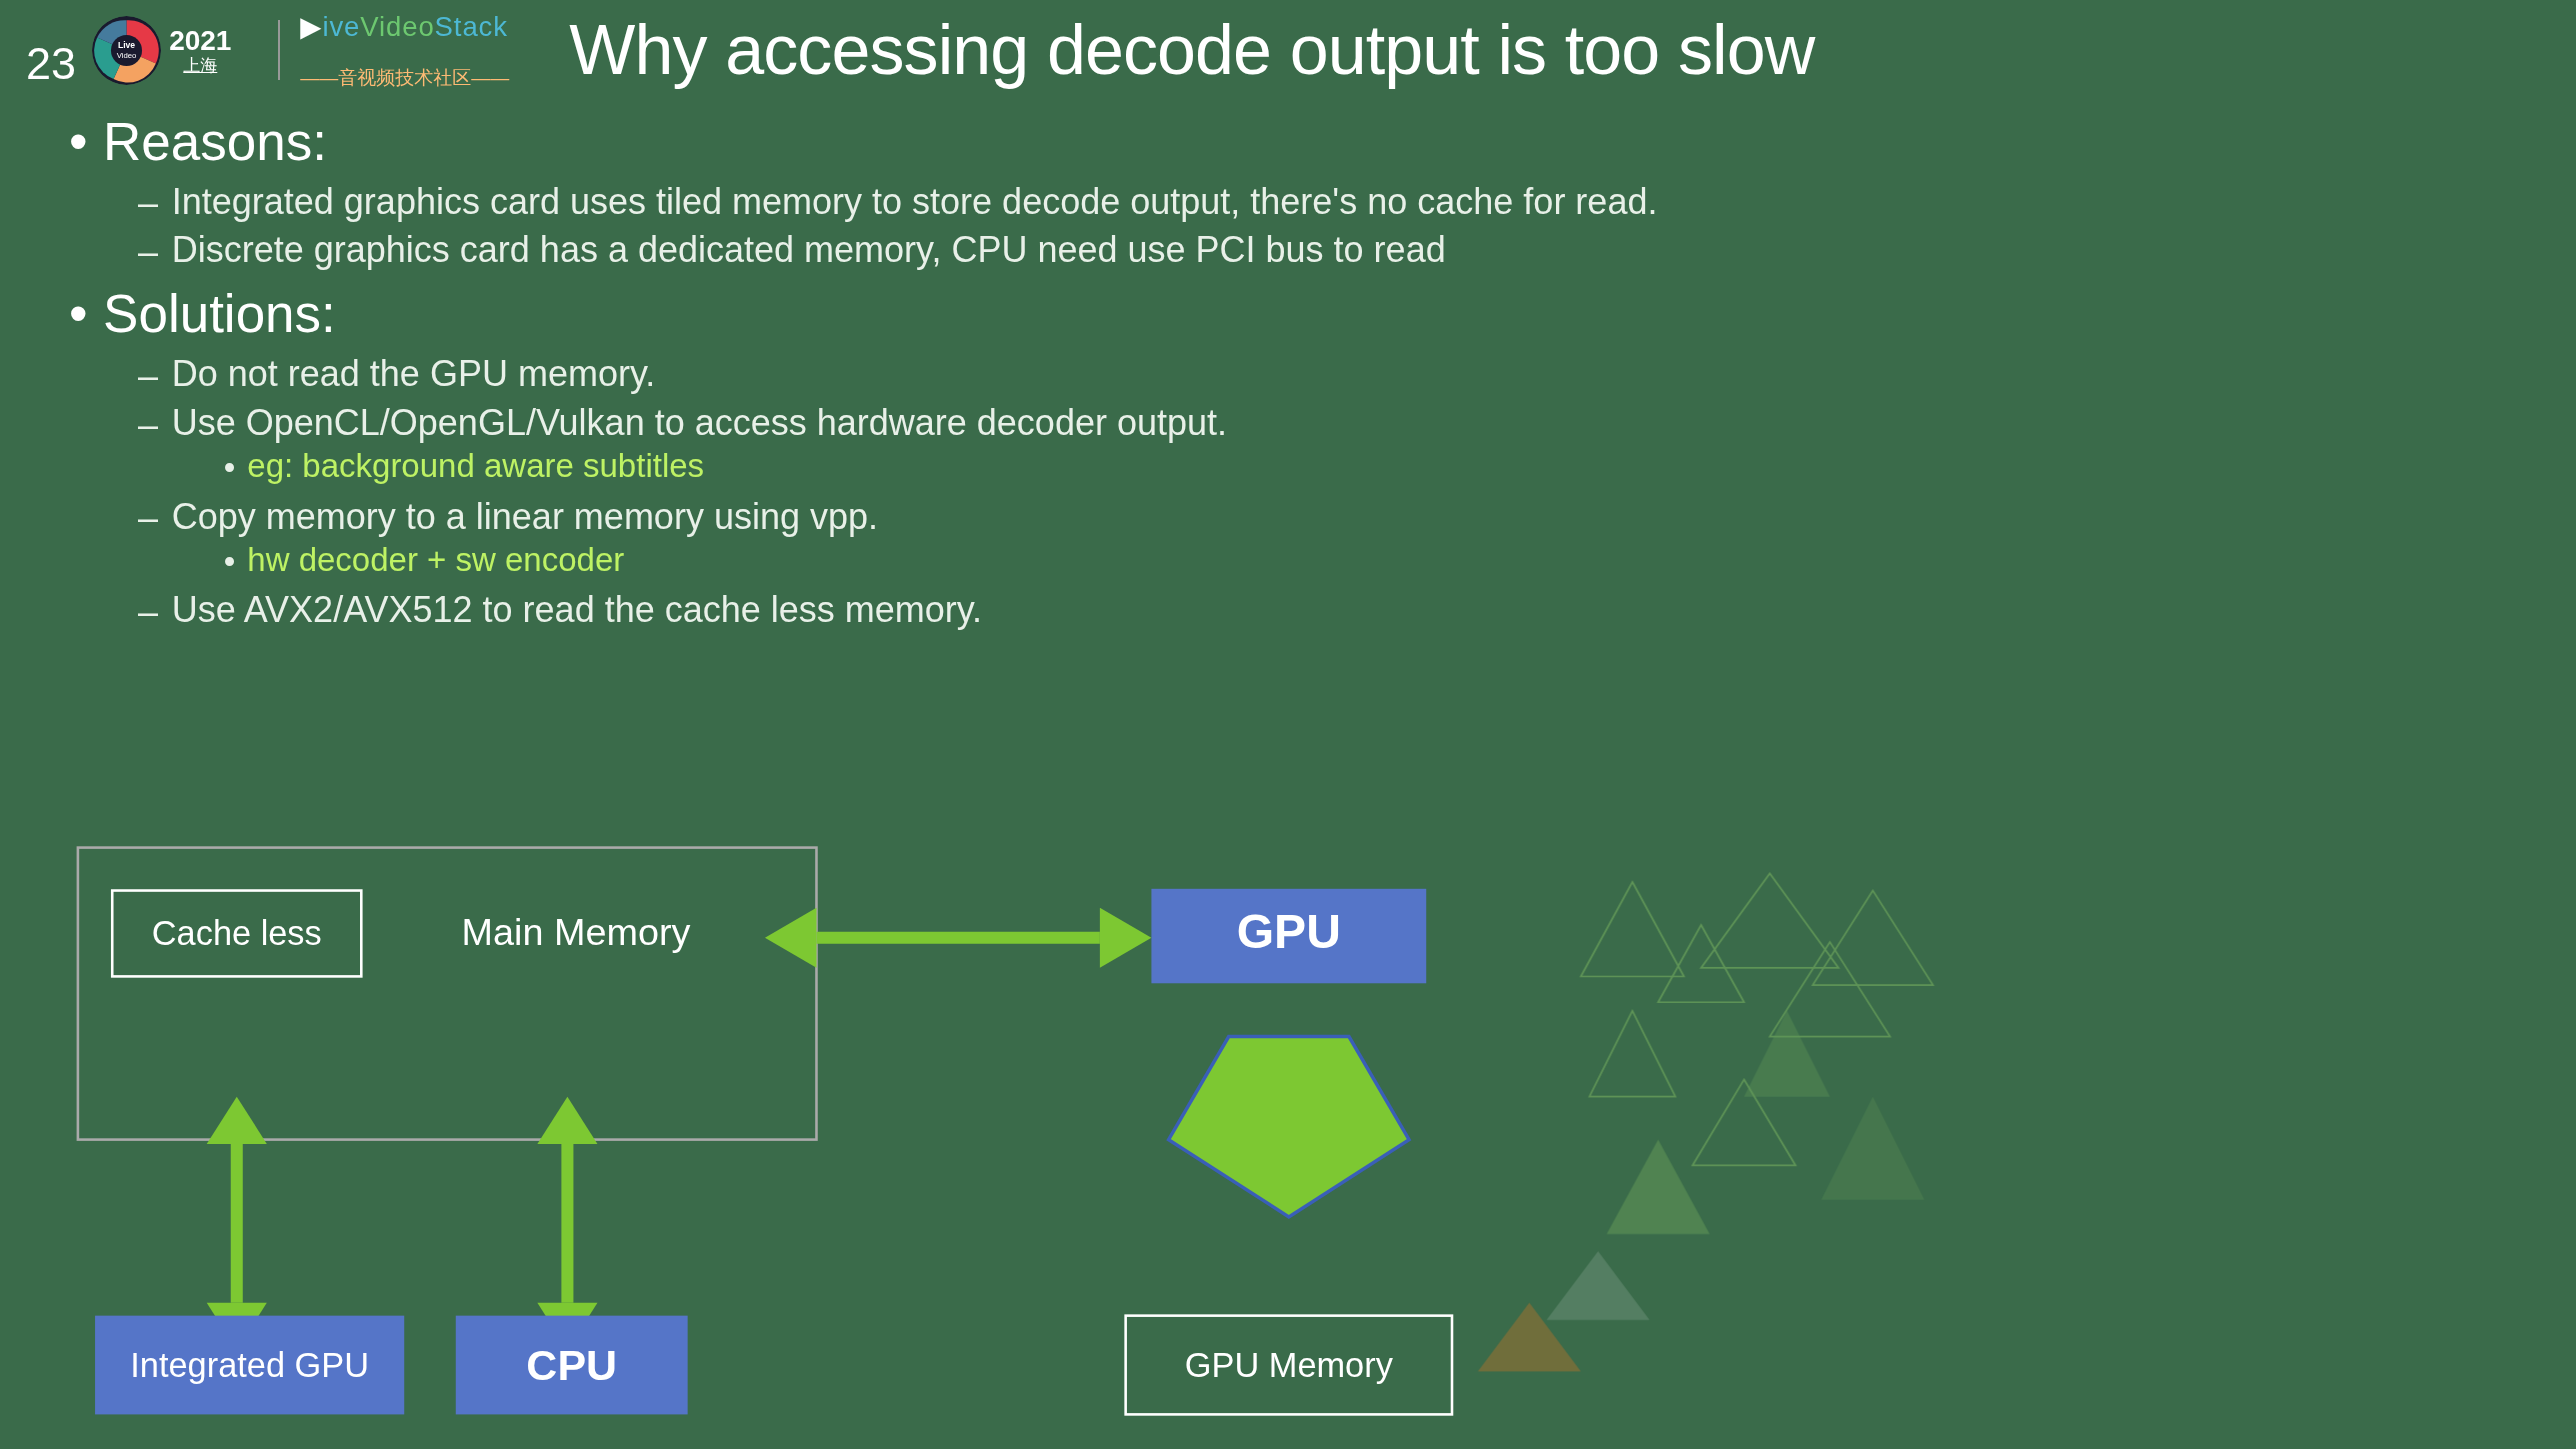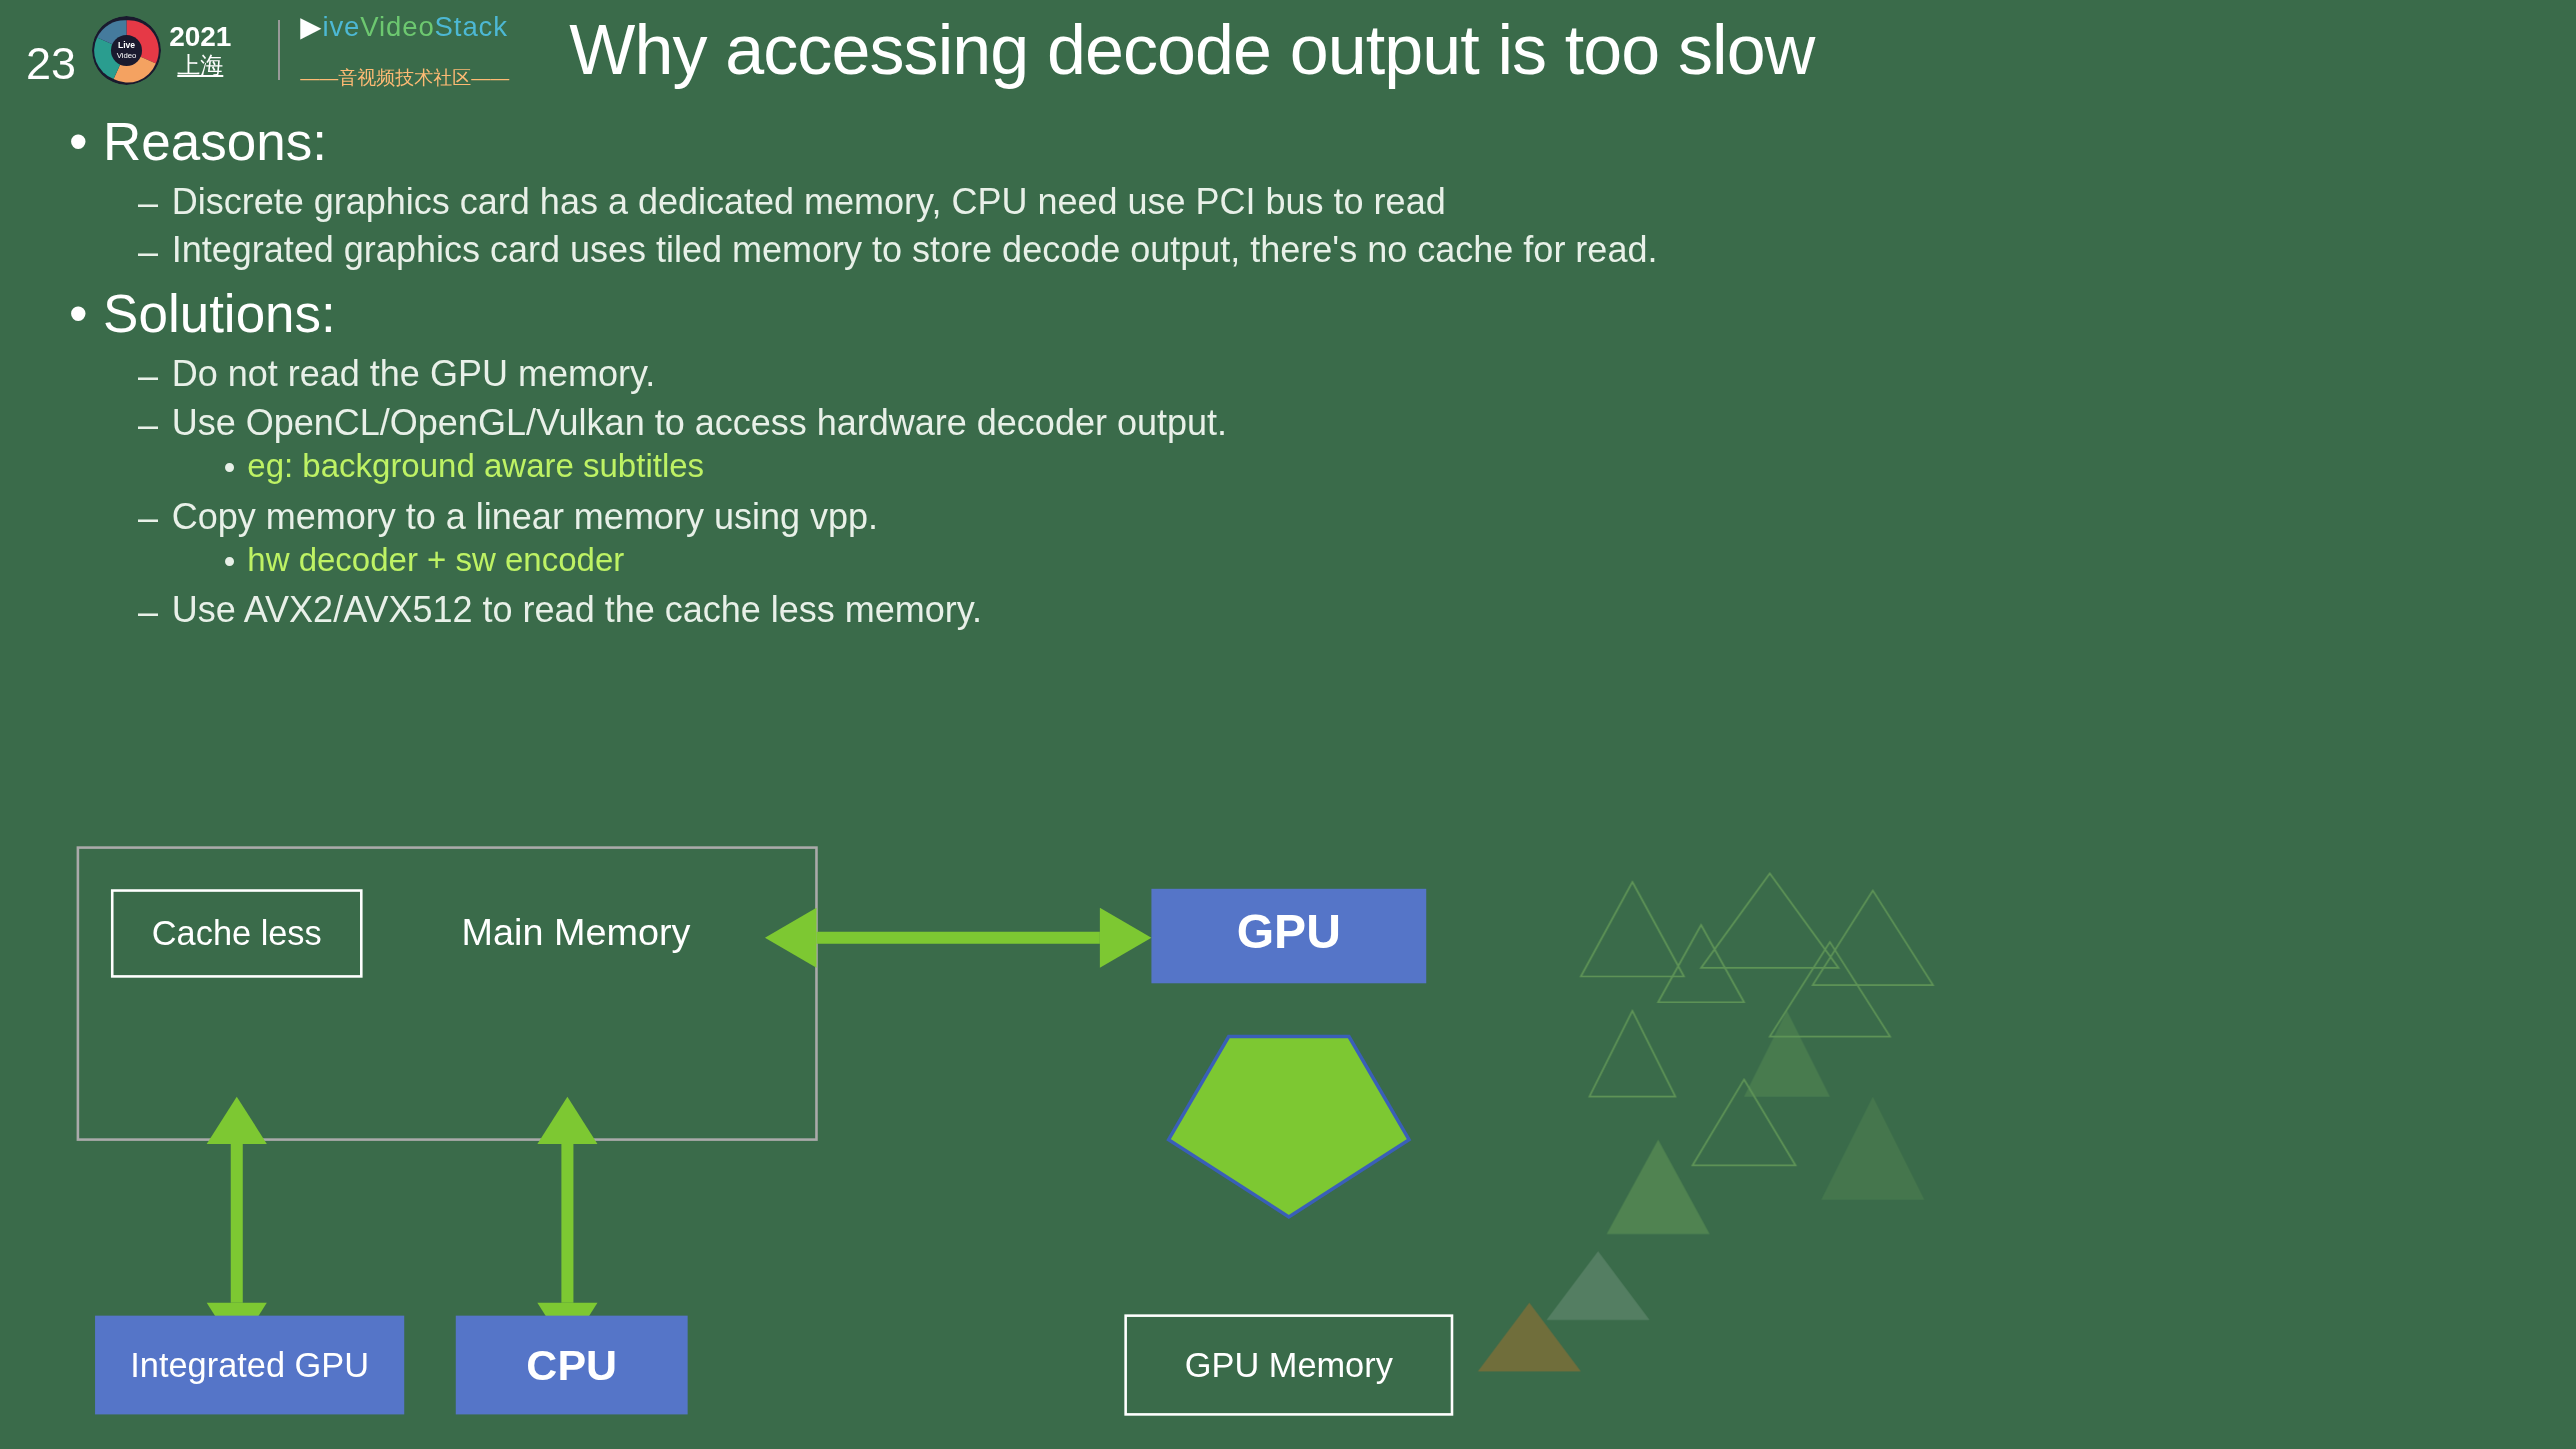--- a/index.html
+++ b/index.html
@@ -57,21 +57,21 @@
     }
 
     .logo-year {
       font-size: 28px;
       font-weight: bold;
       color: white;
       display: block;
     }
 
     .logo-city {
-      font-size: 23px;
+      font-size: 17px;
       color: white;
       display: block;
       text-decoration: underline;
     }
 
     .divider-line {
       width: 1.7px;
       height: 60px;
       background: #999;
       margin: 0 20.6px;
@@ -221,24 +221,24 @@
 </div>
 
 <div class="main-content">
 
   <div class="bullet-main">
     <span class="bullet-dot">•</span>
     <span>Reasons:</span>
   </div>
   <ul class="sub-list">
     <li>
+        <span>Integrated graphics card uses tiled memory to store decode output, there's no cache for read.</span>
+      </li>
+    <li>
         <span>Discrete graphics card has a dedicated memory,  CPU need use PCI bus to read</span>
-      </li>
-    <li>
-        <span>Integrated graphics card uses tiled memory to store decode output, there's no cache for read.</span>
       </li>
   </ul>
 
   <div class="bullet-main">
     <span class="bullet-dot">•</span>
     <span>Solutions:</span>
   </div>
   <ul class="sub-list">
     <li>
         <span>Do not read the GPU memory.</span>

